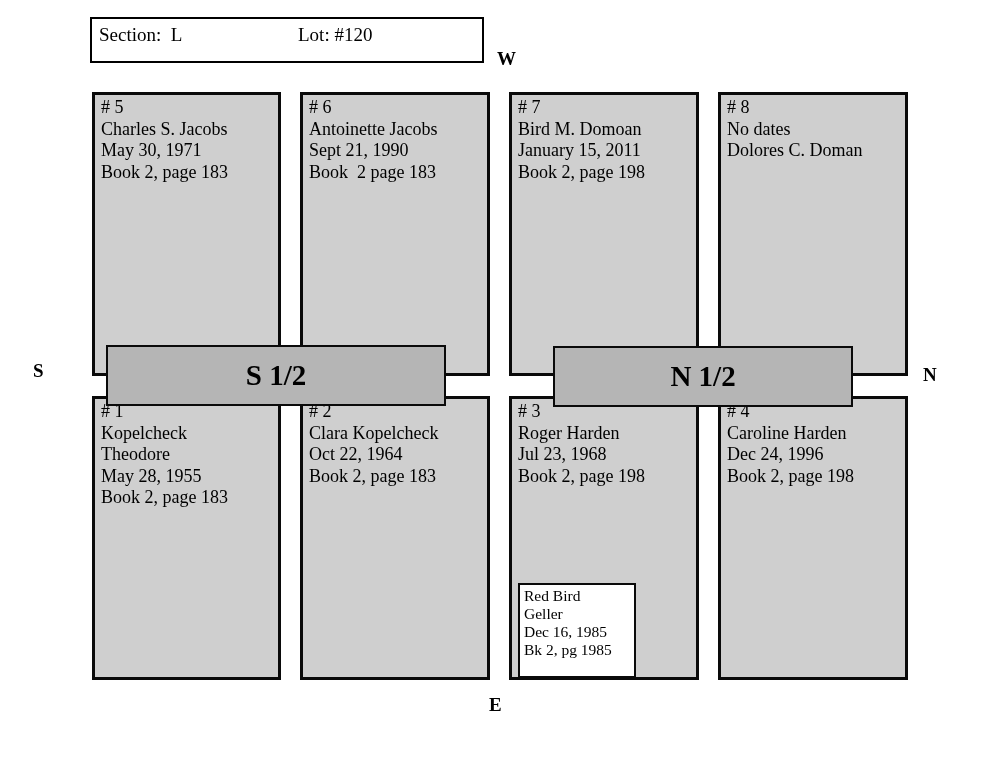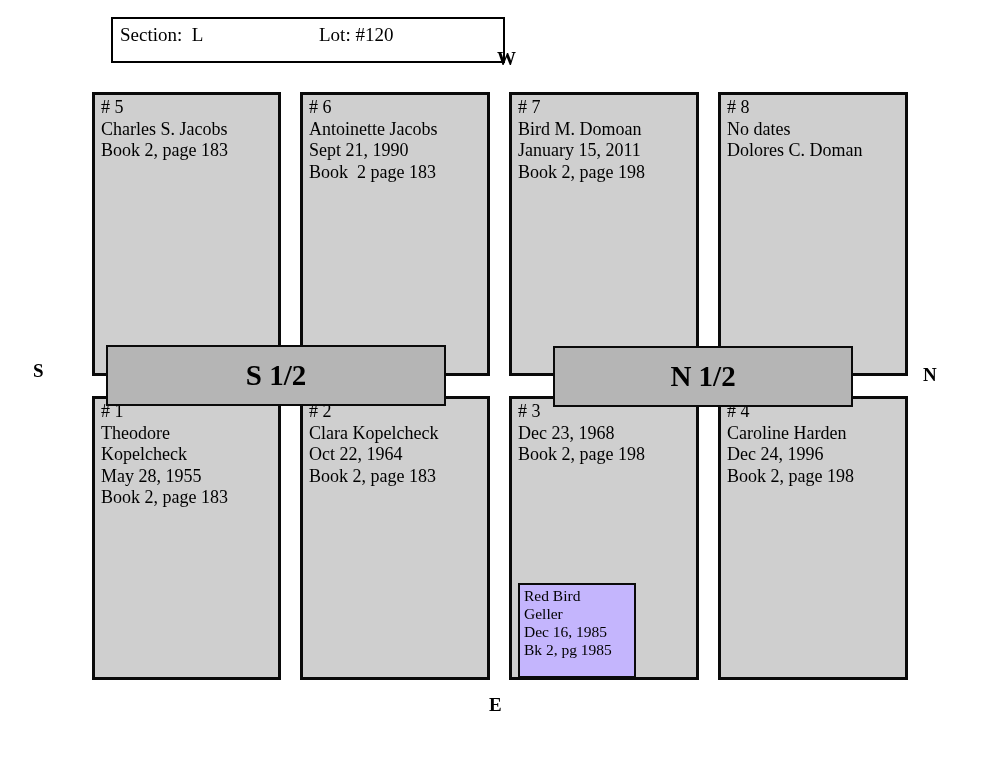--- a/index.html
+++ b/index.html
@@ -13,21 +13,20 @@
     overflow: hidden;
   }
   .header-box {
     position: absolute;
     left: 90px; top: 17px;
     width: 394px; height: 46px;
     background: #ffffff;
     border: 2px solid #000000;
     box-sizing: border-box;
     font-size: 19px;
-    margin-left: 21px;
   }
   .header-box .section-label {
     position: absolute; left: 7px; top: 5px; white-space: pre;
   }
   .header-box .lot-label {
     position: absolute; left: 206px; top: 5px; white-space: pre;
   }
   .compass {
     position: absolute;
     font-weight: bold;
@@ -66,21 +65,21 @@
     justify-content: center;
     font-weight: bold;
     font-size: 29px;
   }
   .bar-s { left: 106px; top: 345px; width: 340px; height: 61px; }
   .bar-n { left: 553px; top: 346px; width: 300px; height: 61px; text-align: center; }
   .marker-box {
     position: absolute;
     left: 6px; top: 184px;
     width: 118px; height: 95px;
-    background: #c4b5fd;
+    background: #ffffff;
     border: 2px solid #0a0a0a;
     box-sizing: border-box;
     font-size: 15.5px;
     line-height: 18px;
     padding: 2px 0 0 4px;
   }
 </style>
 </head>
 <body>
 
@@ -92,20 +91,21 @@
   </div>
 
   <div class="compass w">W</div>
   <div class="compass e">E</div>
   <div class="compass s">S</div>
   <div class="compass n">N</div>
 
   <div class="plot p5">
     <div class="pline"># 5</div>
     <div class="pline">Charles S. Jacobs</div>
+    <div class="pline">May 30, 1971</div>
     <div class="pline">Book 2, page 183</div>
   </div>
 
   <div class="plot p6">
     <div class="pline"># 6</div>
     <div class="pline">Antoinette Jacobs</div>
     <div class="pline">Sept 21, 1990</div>
     <div class="pline">Book  2 page 183</div>
   </div>
 
@@ -117,36 +117,37 @@
   </div>
 
   <div class="plot p8">
     <div class="pline"># 8</div>
     <div class="pline">No dates</div>
     <div class="pline">Dolores C. Doman</div>
   </div>
 
   <div class="plot p1">
     <div class="pline"># 1</div>
+    <div class="pline">Kopelcheck</div>
     <div class="pline">Theodore</div>
-    <div class="pline">Kopelcheck</div>
     <div class="pline">May 28, 1955</div>
     <div class="pline">Book 2, page 183</div>
   </div>
 
   <div class="plot p2">
     <div class="pline"># 2</div>
     <div class="pline">Clara Kopelcheck</div>
     <div class="pline">Oct 22, 1964</div>
     <div class="pline">Book 2, page 183</div>
   </div>
 
   <div class="plot p3">
     <div class="pline"># 3</div>
-    <div class="pline">Dec 23, 1968</div>
+    <div class="pline">Roger Harden</div>
+    <div class="pline">Jul 23, 1968</div>
     <div class="pline">Book 2, page 198</div>
     <div class="marker-box">
       <div class="pline">Red Bird</div>
       <div class="pline">Geller</div>
       <div class="pline">Dec 16, 1985</div>
       <div class="pline">Bk 2, pg 1985</div>
     </div>
   </div>
 
   <div class="plot p4">

